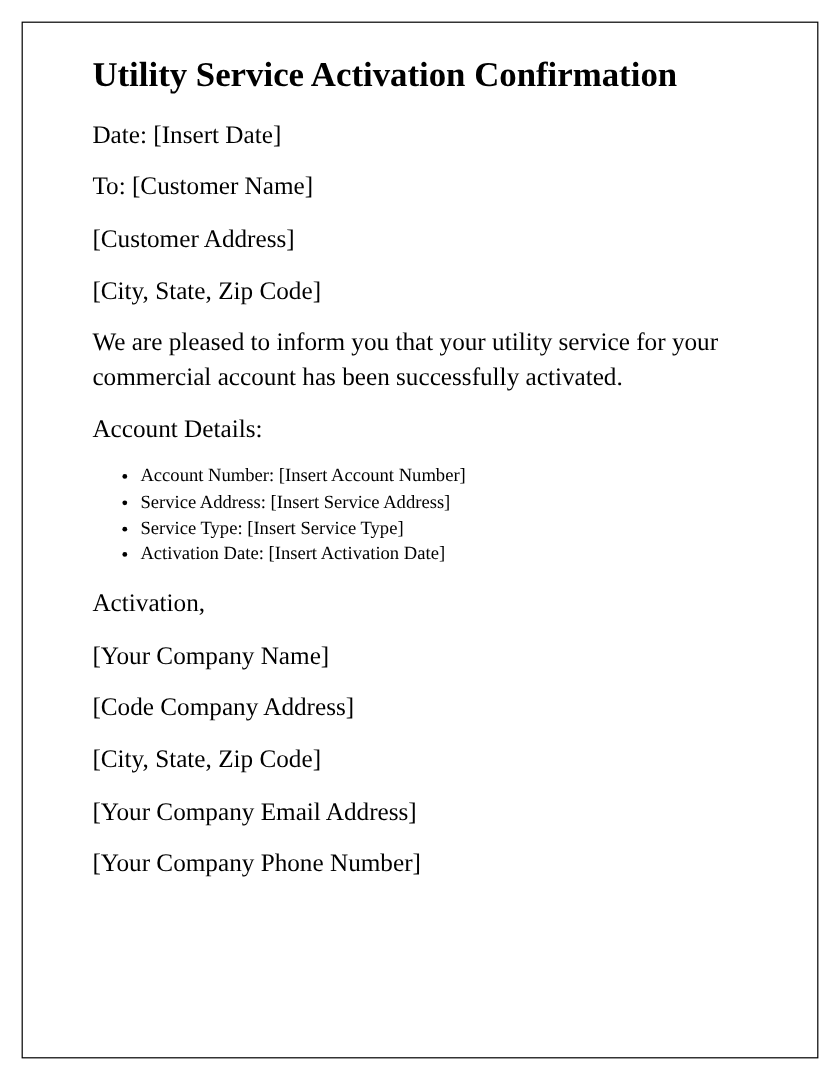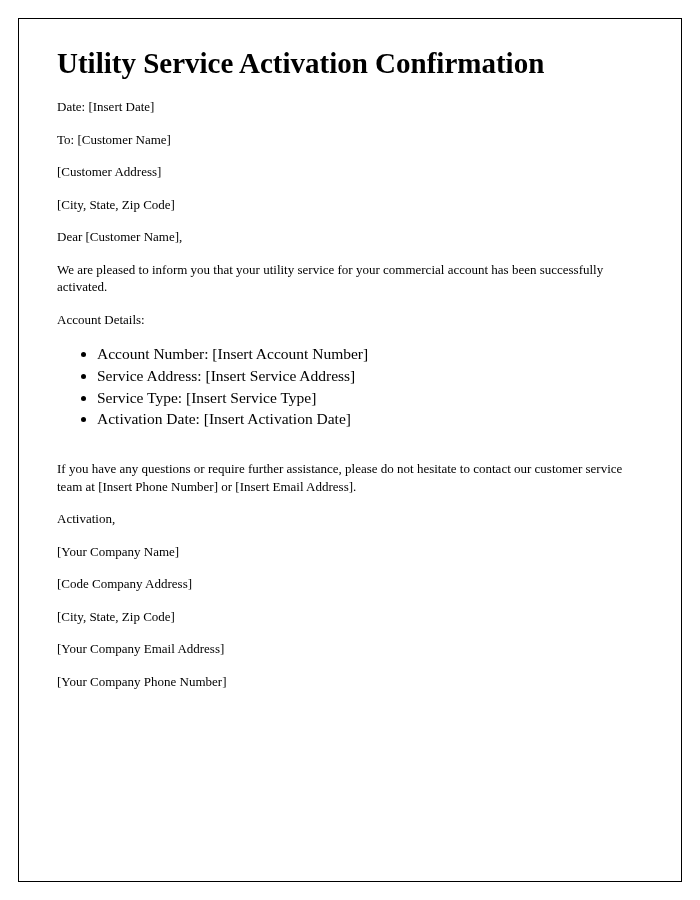--- a/index.html
+++ b/index.html
@@ -11,59 +11,57 @@
       font-family: "Times New Roman", Times, serif;
       background: #fff;
       width: 700px;
       height: 900px;
       padding: 18px;
     }
     .document {
       border: 1px solid #000;
       width: 100%;
       height: 100%;
-      padding: 28px 38px;
+      padding: 28px 58px;
     }
     h1 {
       font-size: 29px;
       font-weight: bold;
       margin-bottom: 18px;
     }
     p {
-      font-size: 13px;
+      font-size: 21px;
       margin-bottom: 15px;
       line-height: 1.35;
     }
     ul {
-      margin-bottom: 30px;
+      margin-bottom: 15px;
       padding-left: 40px;
     }
     li {
       font-size: 15.5px;
       line-height: 1.4;
     }
   </style>
 </head>
 <body>
 
 <div class="document">
   <h1>Utility Service Activation Confirmation</h1>
   <p>Date: [Insert Date]</p>
   <p>To: [Customer Name]</p>
   <p>[Customer Address]</p>
   <p>[City, State, Zip Code]</p>
-  <p>Dear [Customer Name],</p>
   <p>We are pleased to inform you that your utility service for your commercial account has been successfully activated.</p>
   <p>Account Details:</p>
   <ul>
     <li>Account Number: [Insert Account Number]</li>
     <li>Service Address: [Insert Service Address]</li>
     <li>Service Type: [Insert Service Type]</li>
     <li>Activation Date: [Insert Activation Date]</li>
   </ul>
-  <p>If you have any questions or require further assistance, please do not hesitate to contact our customer service team at [Insert Phone Number] or [Insert Email Address].</p>
   <p>Activation,</p>
   <p>[Your Company Name]</p>
   <p>[Code Company Address]</p>
   <p>[City, State, Zip Code]</p>
   <p>[Your Company Email Address]</p>
   <p>[Your Company Phone Number]</p>
 </div>
 
 </body></html>

